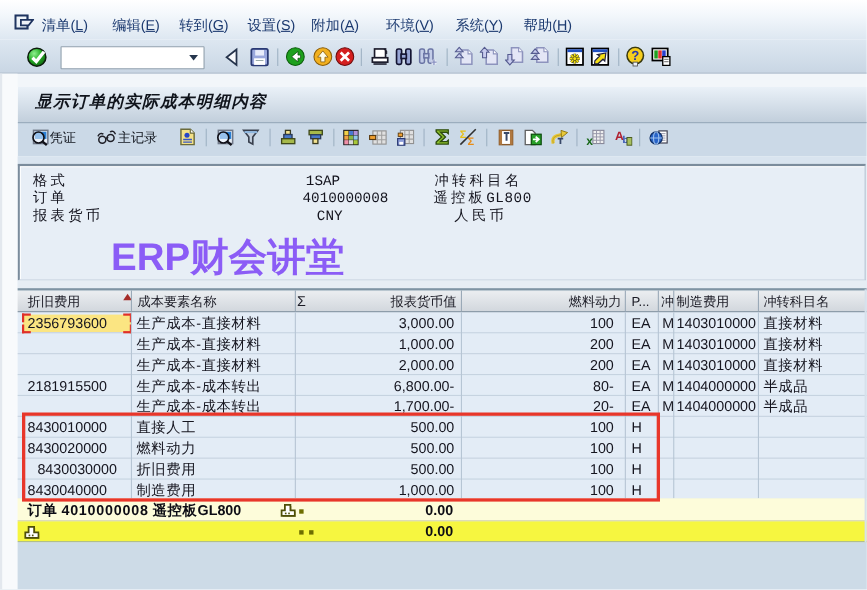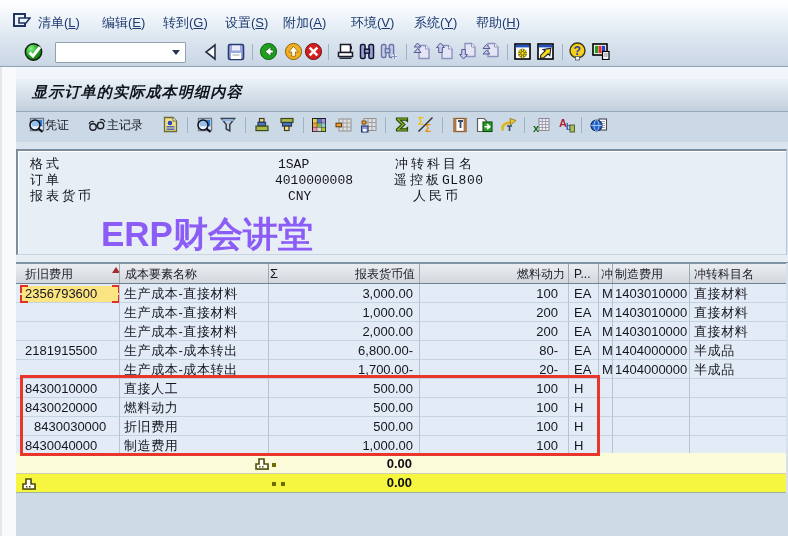--- a/index.html
+++ b/index.html
@@ -511,20 +511,21 @@
 <div class="rc" style="top:295px;left:112px;border-bottom:2px solid #e03028;border-right:2px solid #e03028"></div>
 <div class="colsep" style="left:119px"></div>
 <div class="colsep" style="left:268px"></div>
 <div class="colsep" style="left:419px"></div>
 <div class="colsep" style="left:568px"></div>
 <div class="colsep" style="left:598px"></div>
 <div class="colsep" style="left:612px"></div>
 <div class="colsep" style="left:689px"></div>
 
 <div id="trowA">
+  <span class="abs bold13" style="left:25px;top:3px;height:16px;line-height:16px"><span class="cjk">订单</span> <span style="letter-spacing:0.7px">4010000008</span> <span class="cjk">遥控板</span>GL800</span>
   <svg class="abs" style="left:254px;top:4px" width="15" height="14" viewBox="0 0 15 14">
     <polygon points="5,2 10,2 10,7 14,7 14,12 2,12 2,7 5,7" fill="rgba(90,90,0,0.5)" transform="translate(1,1)"></polygon>
     <polygon points="5,2 10,2 10,7 14,7 14,12 2,12 2,7 5,7" fill="#ffffff" stroke="#4f4f08" stroke-width="1.6"></polygon>
     <rect x="5" y="9" width="1.5" height="1.5" fill="#4f4f08"></rect>
         <rect x="8" y="9" width="1.5" height="1.5" fill="#4f4f08"></rect>
   </svg>
   <span class="sq" style="left:272px;top:10px"></span>
   <span class="abs bold13 n" style="left:330px;top:3px;width:82px;height:16px;line-height:16px">0.00</span>
 </div>
 <div id="trowB">

